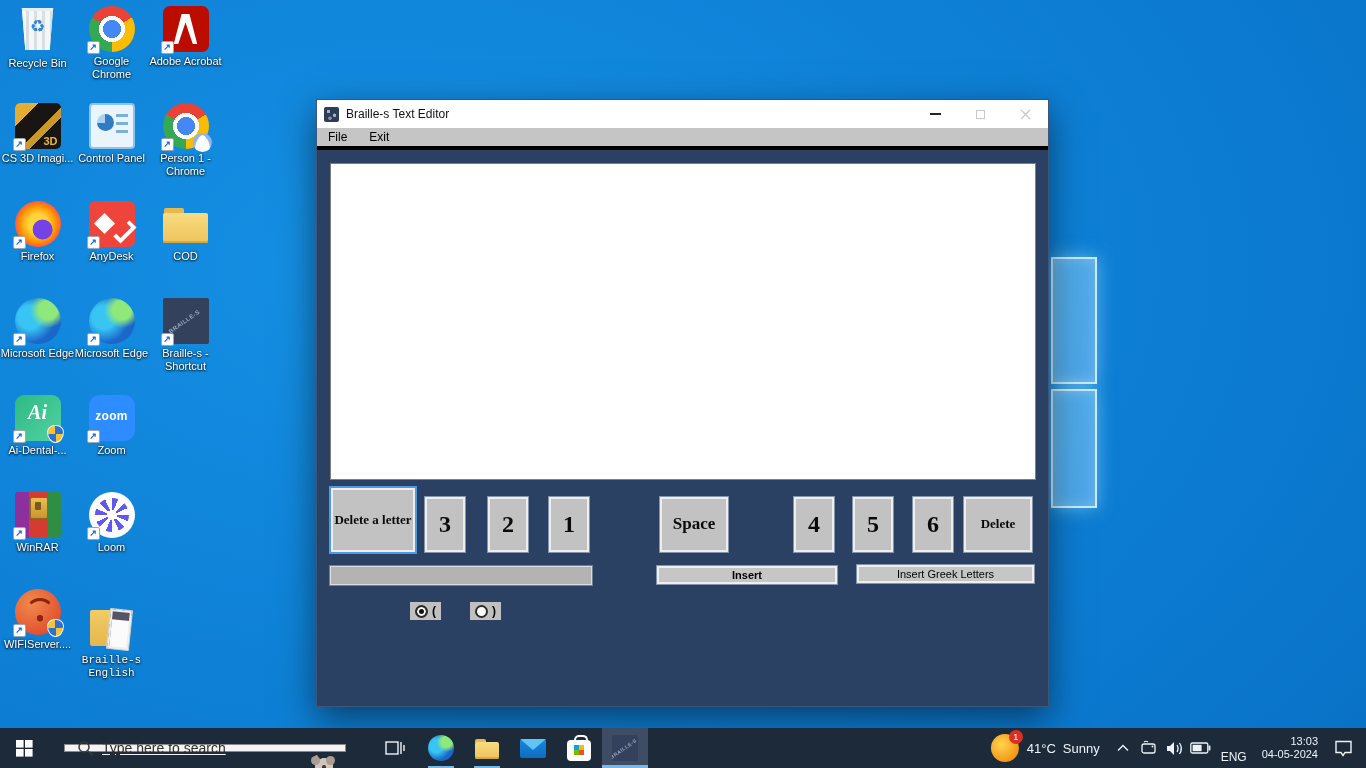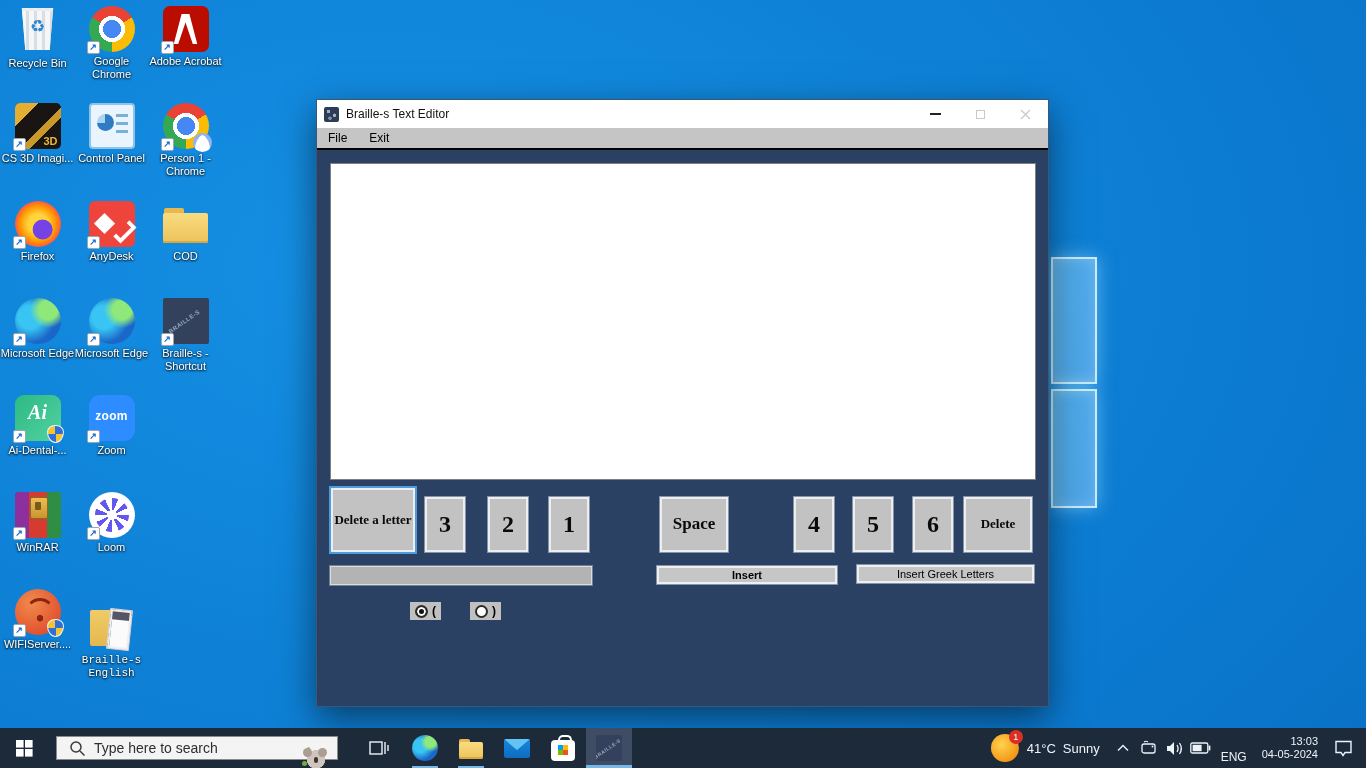--- a/index.html
+++ b/index.html
@@ -120,21 +120,21 @@
     background: radial-gradient(circle at 30% 30%, #9fb0c8 0 1.5px, rgba(0,0,0,0) 2px),
       radial-gradient(circle at 70% 55%, #9fb0c8 0 1.5px, rgba(0,0,0,0) 2px),
       radial-gradient(circle at 40% 75%, #8291ab 0 1.5px, rgba(0,0,0,0) 2px), #2e3d57; }
   .tb-title { margin-left:7px; font-size:12px; color:#111; }
   .tb-controls { margin-left:auto; display:flex; height:100%; }
   .tb-btn { width:45px; height:100%; display:flex; align-items:center; justify-content:center; }
   .glyph-min { width:11px; height:1.5px; background:#222; }
   .glyph-max { width:9px; height:9px; border:1px solid #c9c9c9; }
 
   .menubar { position:absolute; left:0; top:28px; right:0; height:22px; background:#c5c5c5;
-    display:flex; align-items:center; border-bottom:2px solid #000000; }
+    display:flex; align-items:center; border-bottom:4px solid #000000; }
   .menu-item { font-size:12px; color:#000; padding:0 11px; height:100%; display:flex; align-items:center; }
 
   .editor { position:absolute; left:13px; top:63px; width:706px; height:317px; background:#fff;
     border:1px solid #7f7f7f; font-size:13px; color:#000; padding:4px; overflow:hidden; }
 
   .key { position:absolute; background:#c2c2c2; border:2px solid #eeeeee; box-shadow:0 0 0 1px #8494ad;
     display:flex; align-items:center; justify-content:center; text-align:center;
     font-family:"Liberation Serif",serif; font-weight:bold; color:#0a0a0a; line-height:1.1; cursor:default; }
   .key-focus { box-shadow:0 0 0 2px #4d9be0; }
 
@@ -154,21 +154,21 @@
 
   .credit { position:absolute; left:337px; top:503px; width:379px; height:17px; background:#bfbfbf;
     border:1px solid #2e2e2e; color:#8c1f2f; font-family:"Liberation Serif",serif; font-weight:bold;
     font-size:11.5px; display:flex; align-items:center; justify-content:center; white-space:nowrap; }
 
   
   .taskbar { position:absolute; left:0; bottom:0; width:1366px; height:40px; background:#1d2a3a;
     display:flex; align-items:stretch; color:#eef3f8; }
   .start-btn { width:48px; display:flex; align-items:center; justify-content:center; }
   .search-box { width:282px; background:#f4f4f4; border:1px solid #8a8a8a; display:flex; align-items:center;
-    margin:8px; position:relative;text-decoration:underline; }
+    margin:16px; position:relative;text-decoration:underline; }
   .search-box .mag { margin:0 8px 0 12px; }
   .search-text { font-size:14px; color:#2e2e2e; }
   .koala { position:absolute; right:6px; top:5px; width:30px; height:30px;
     background: radial-gradient(circle at 50% 58%, #cfc5bc 0 9px, rgba(0,0,0,0) 9.5px); }
   .koala::before { content:""; position:absolute; left:2px; top:6px; width:9px; height:9px; border-radius:50%;
     background:#aa9d93; box-shadow:15px 0 0 #aa9d93, -3px 11px 0 -2px #6fae3e, 1px -4px 0 -3px #8cc152; }
   .koala::after { content:""; position:absolute; left:13px; top:15px; width:4px; height:6px; border-radius:2px; background:#3f3631; }
 
   .tb-app { width:46px; position:relative; display:flex; align-items:center; justify-content:center; }
   .tb-app.first { margin-left:10px; }

